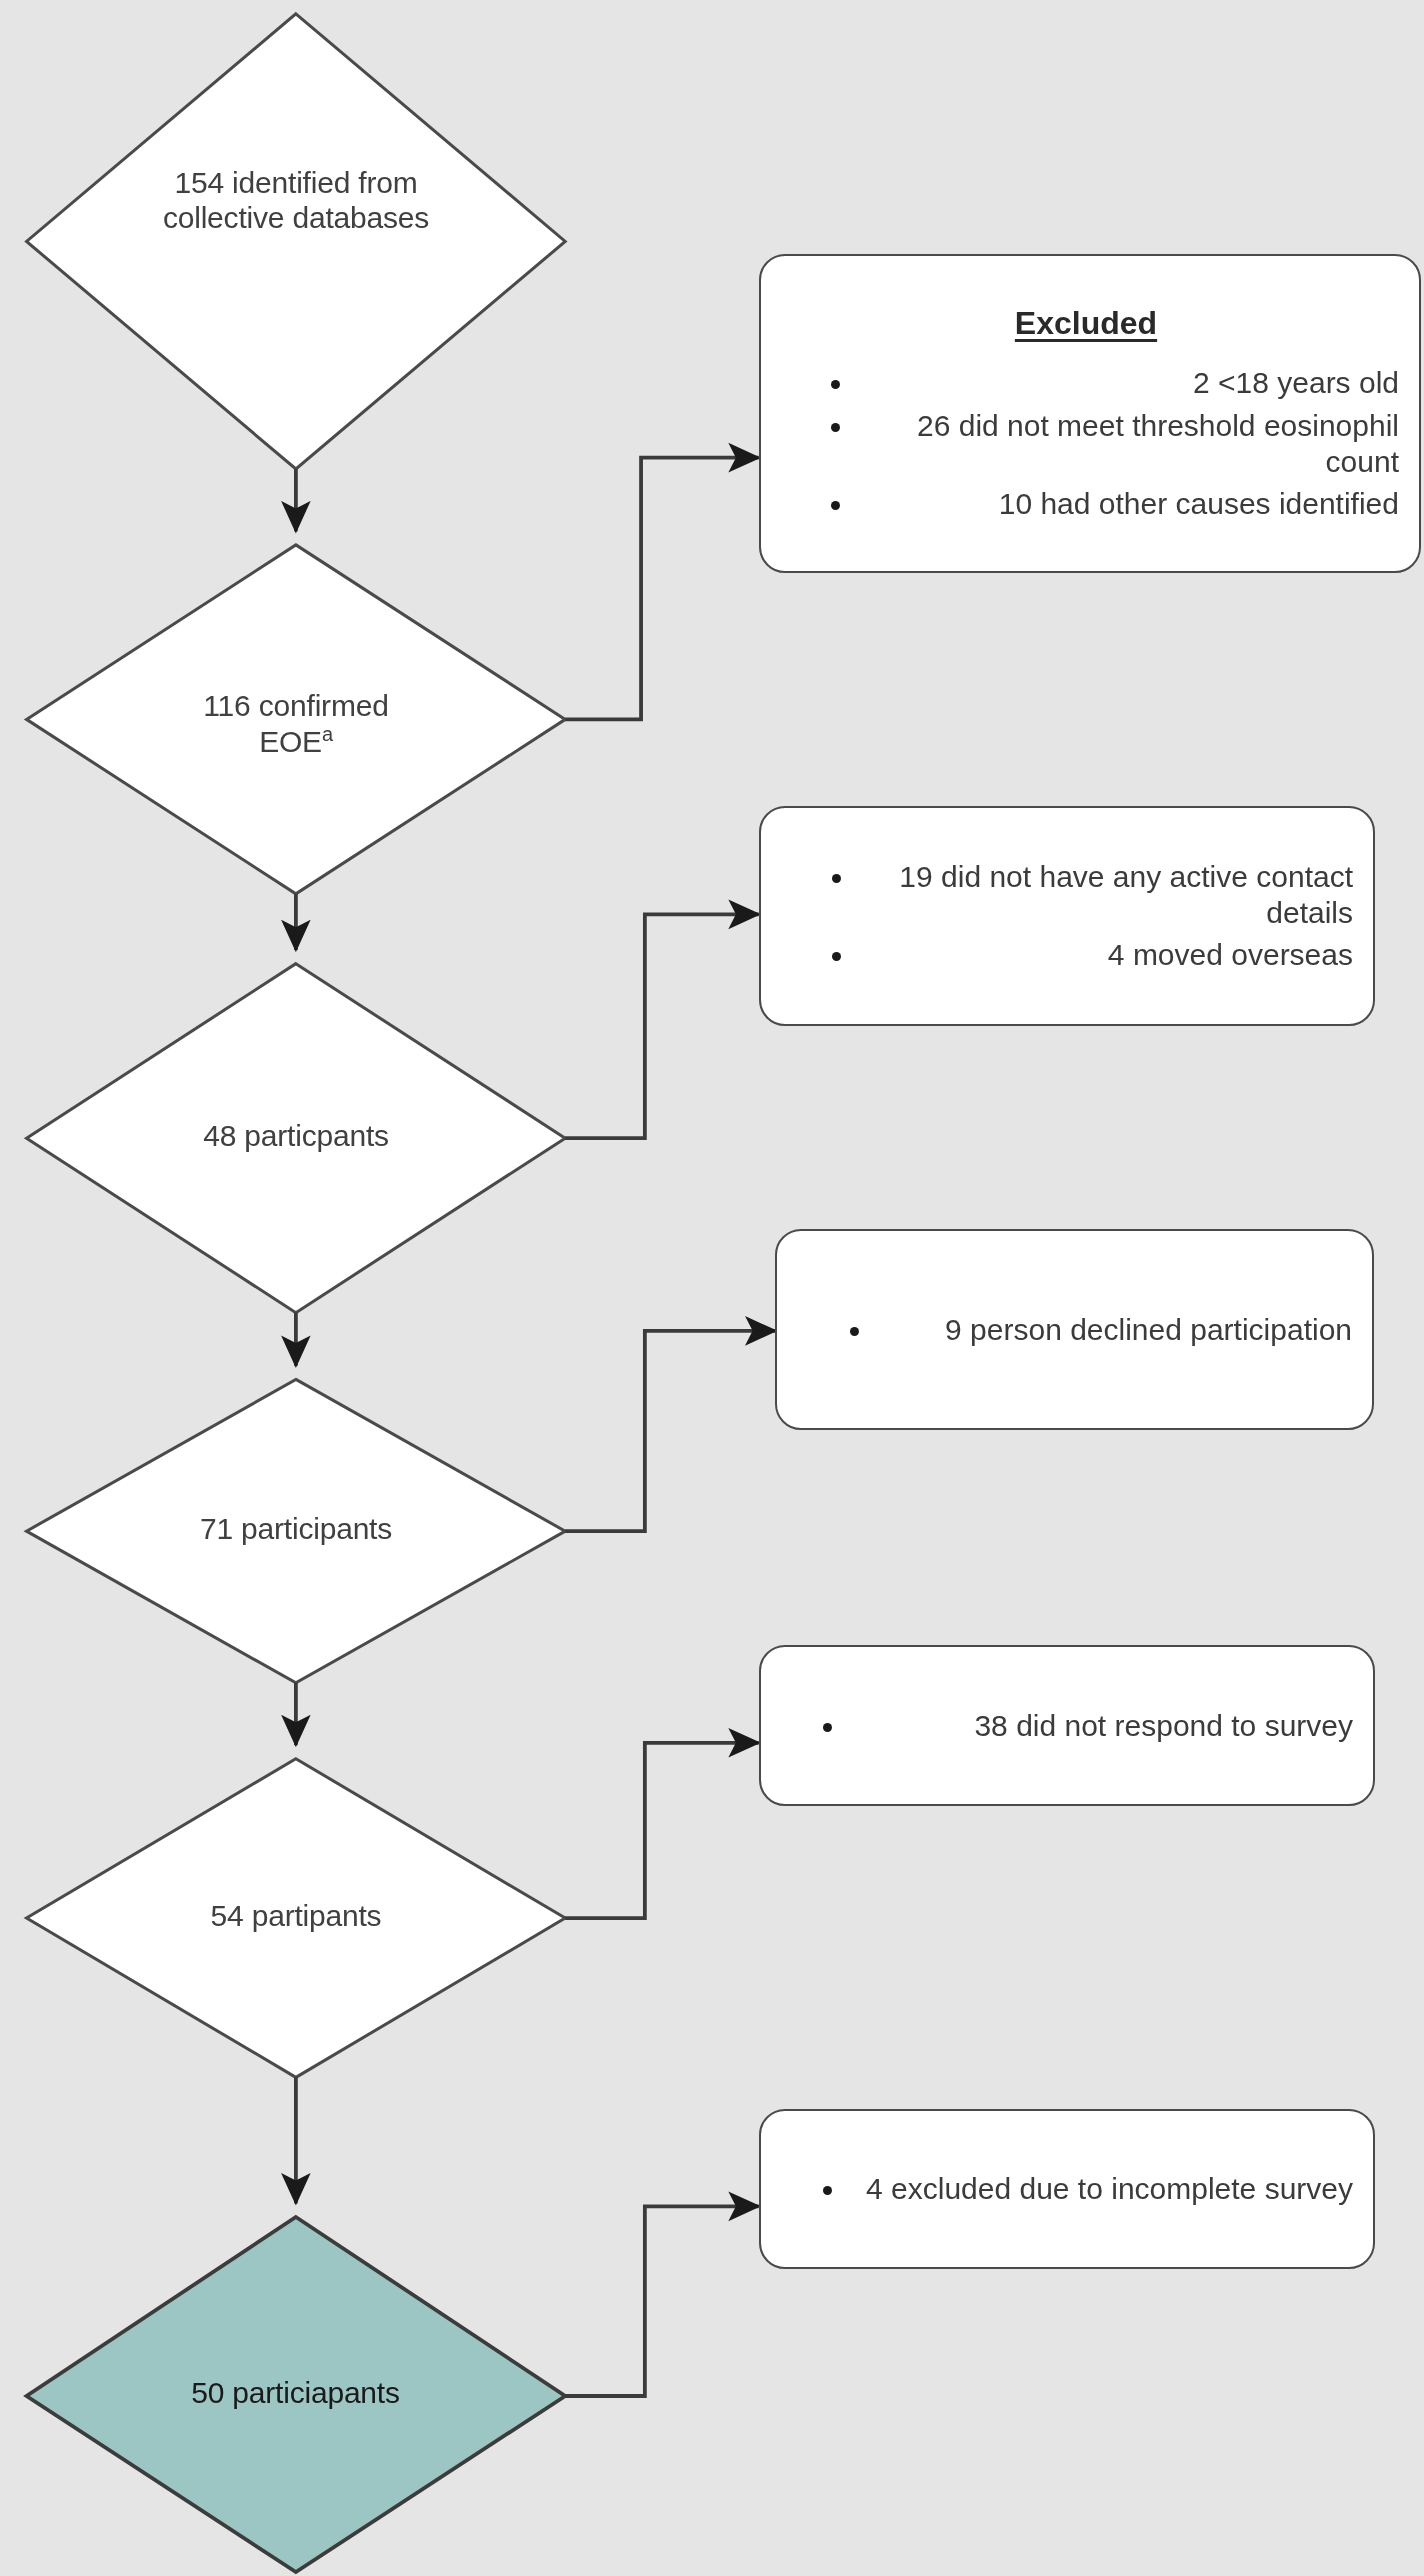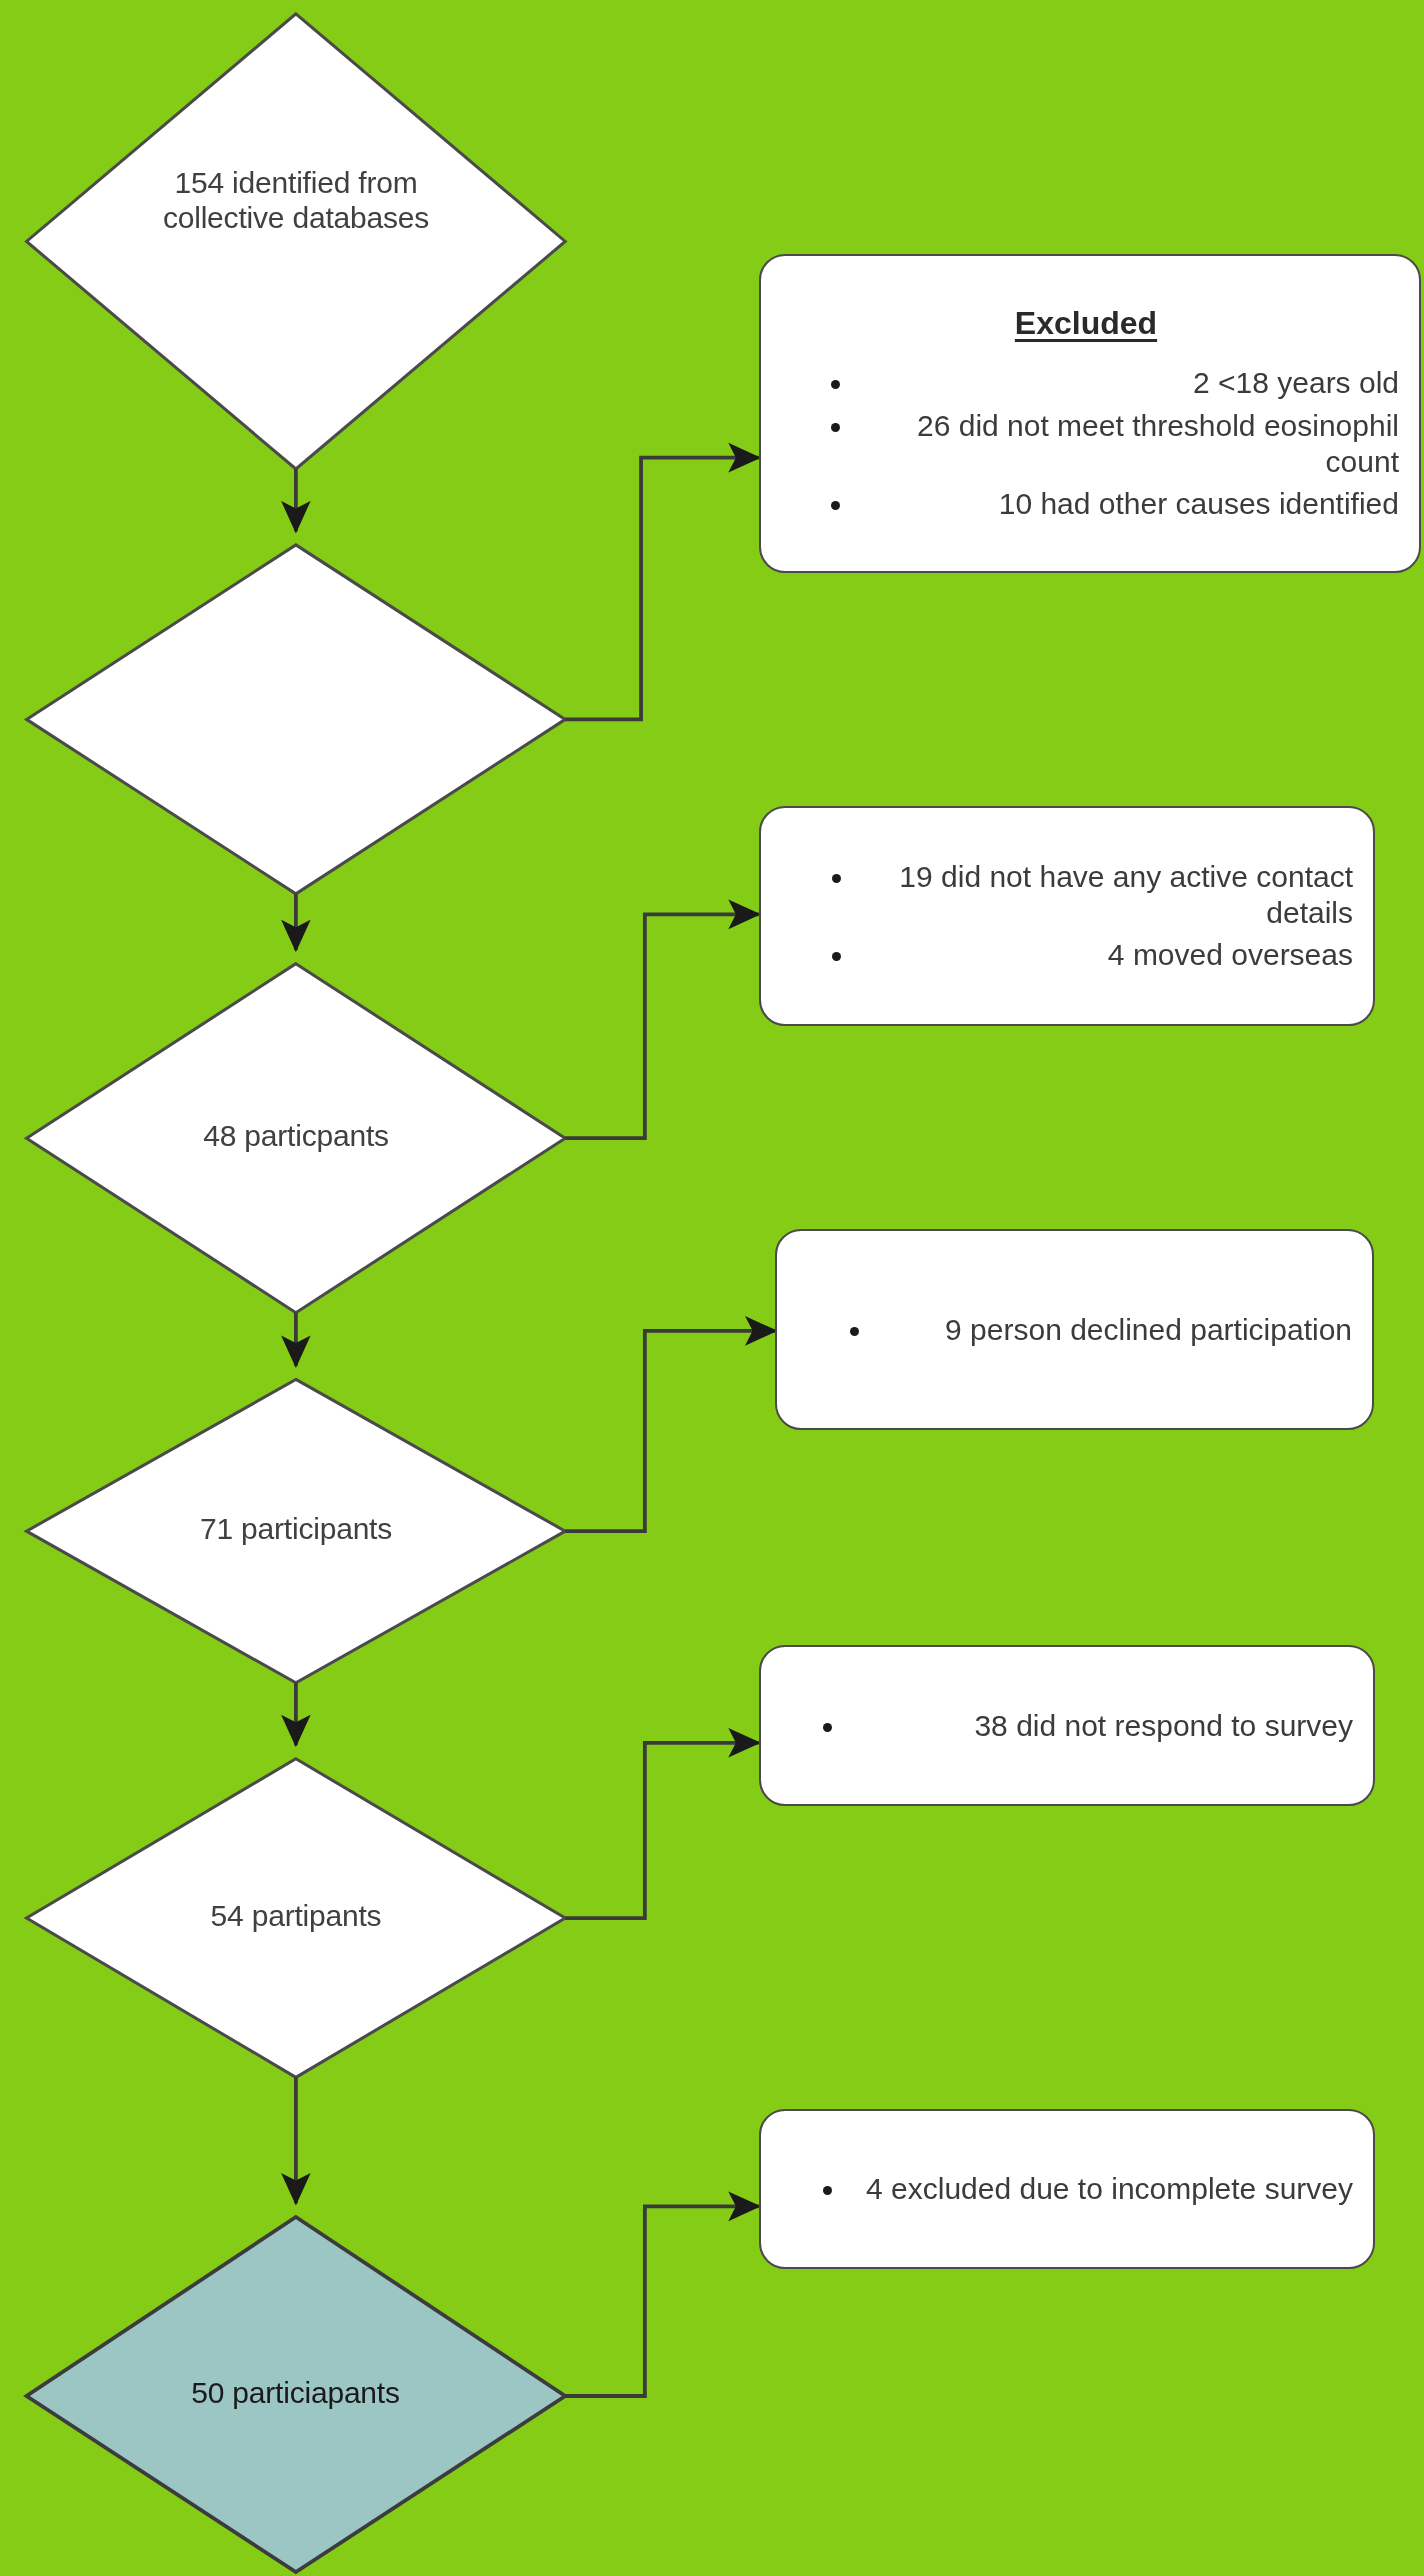--- a/index.html
+++ b/index.html
@@ -9,21 +9,21 @@
     background: #ffffff;
   }
   body {
     font-family: "Liberation Sans", sans-serif;
     color: #000000;
   }
   #flow-root {
     position: relative;
     width: 1424px;
     height: 2576px;
-    background: #84cc16;
+    background: #e5e5e5;
     overflow: hidden;
   }
   #flow-svg {
     position: absolute;
     left: 0;
     top: 0;
     width: 1424px;
     height: 2576px;
     display: block;
   }
@@ -155,20 +155,24 @@
     <path d="M745,2018 L850,2018 L850,1754 L1022,1754" fill="none" stroke="#3a3a3a" stroke-width="5" marker-end="url(#arrowhead)"></path>
 
     <path d="M745,2528 L850,2528 L850,2297 L1000,2297" fill="none" stroke="#3a3a3a" stroke-width="5" marker-end="url(#arrowhead)"></path>
 
     <path d="M745,3158 L850,3158 L850,2908 L1000,2908" fill="none" stroke="#3a3a3a" stroke-width="5" marker-end="url(#arrowhead)"></path>
   </svg>
 
   <div class="node-label" style="left:72px; top:165px; width:448px;">154 identified from
 collective databases</div>
 
+  <div class="node-label" style="left:72px; top:653px; width:448px;">
+    <span>116 confirmed
+EOE</span><span class="sup-marker">a</span>
+  </div>
 
   <div class="node-label" style="left:72px; top:1118px; width:448px;">48 particpants</div>
 
   <div class="node-label" style="left:72px; top:1511px; width:448px;">71 participants</div>
 
   <div class="node-label" style="left:72px; top:1898px; width:448px;">54 partipants</div>
 
   <div class="node-label final" style="left:64px; top:2375px; width:463px;">50 particiapants</div>
 
   <div class="box excluded" style="left:759px; top:254px; width:662px; height:319px;">

